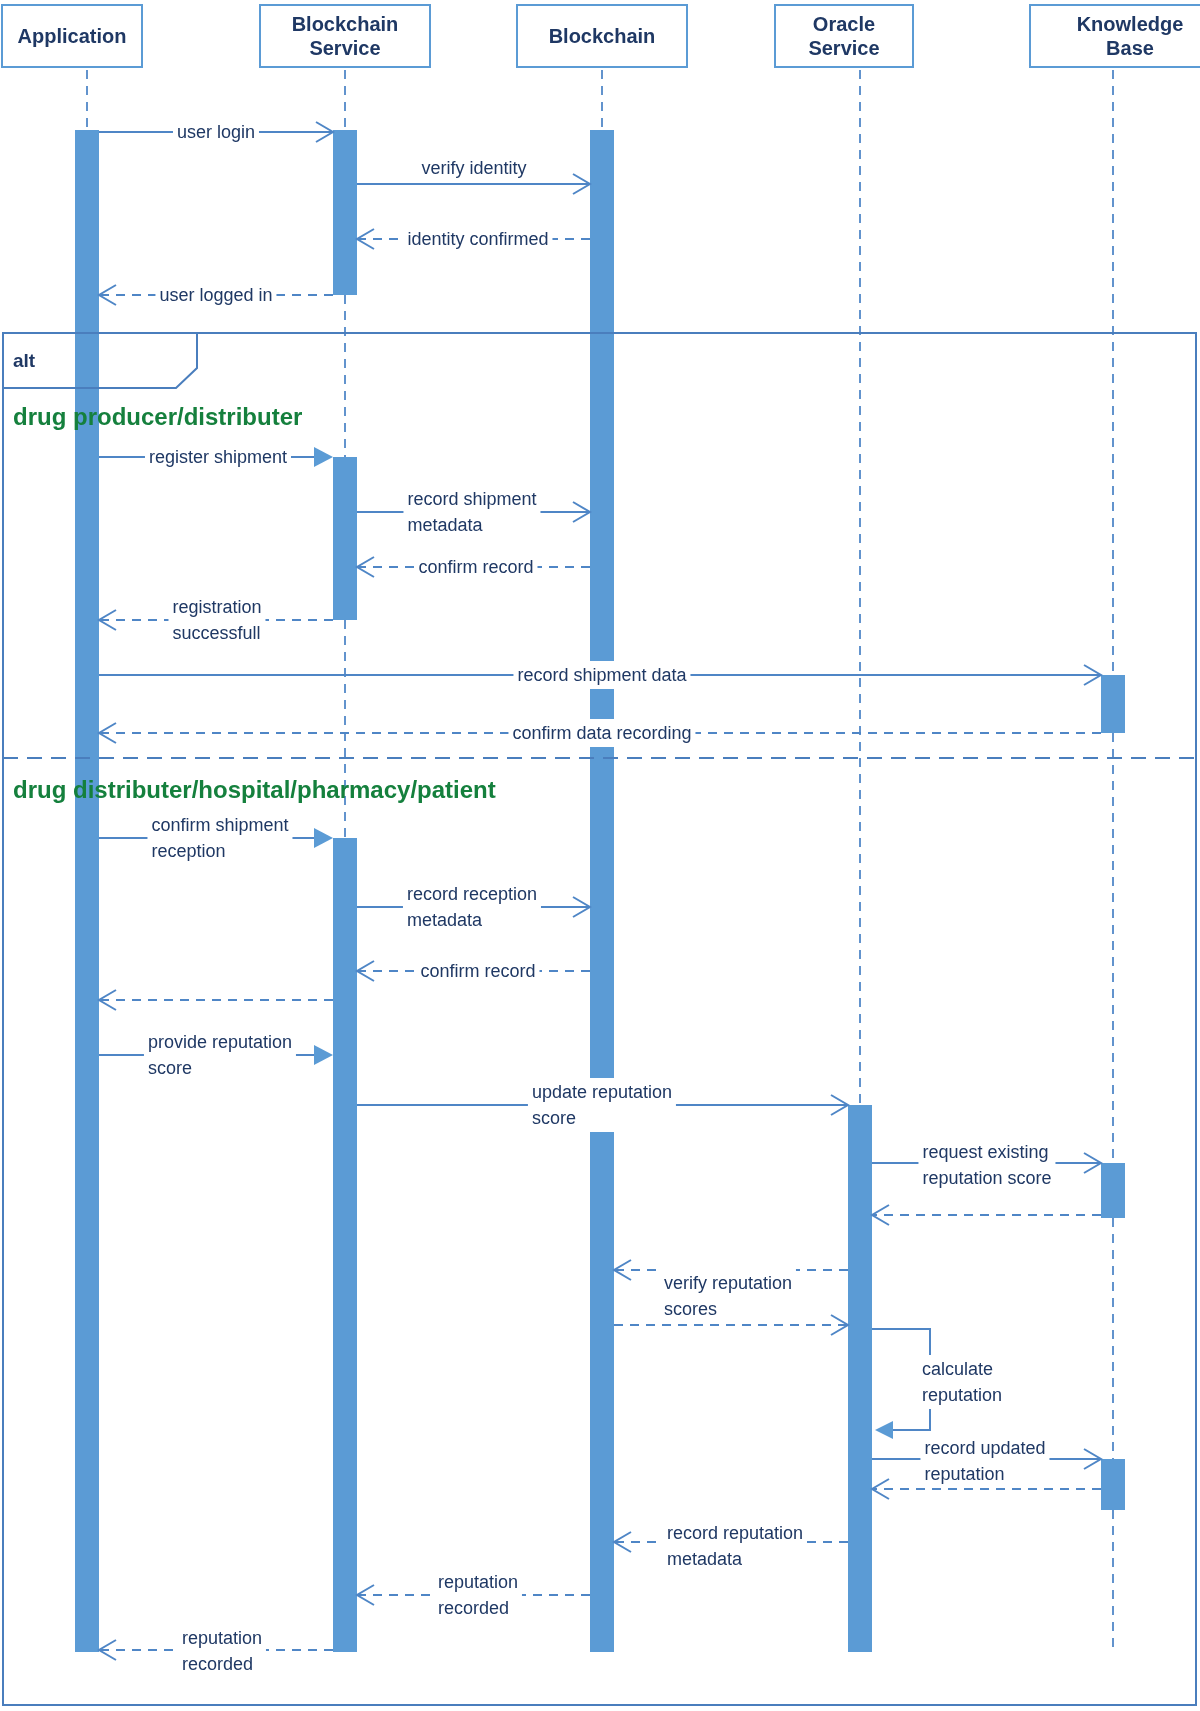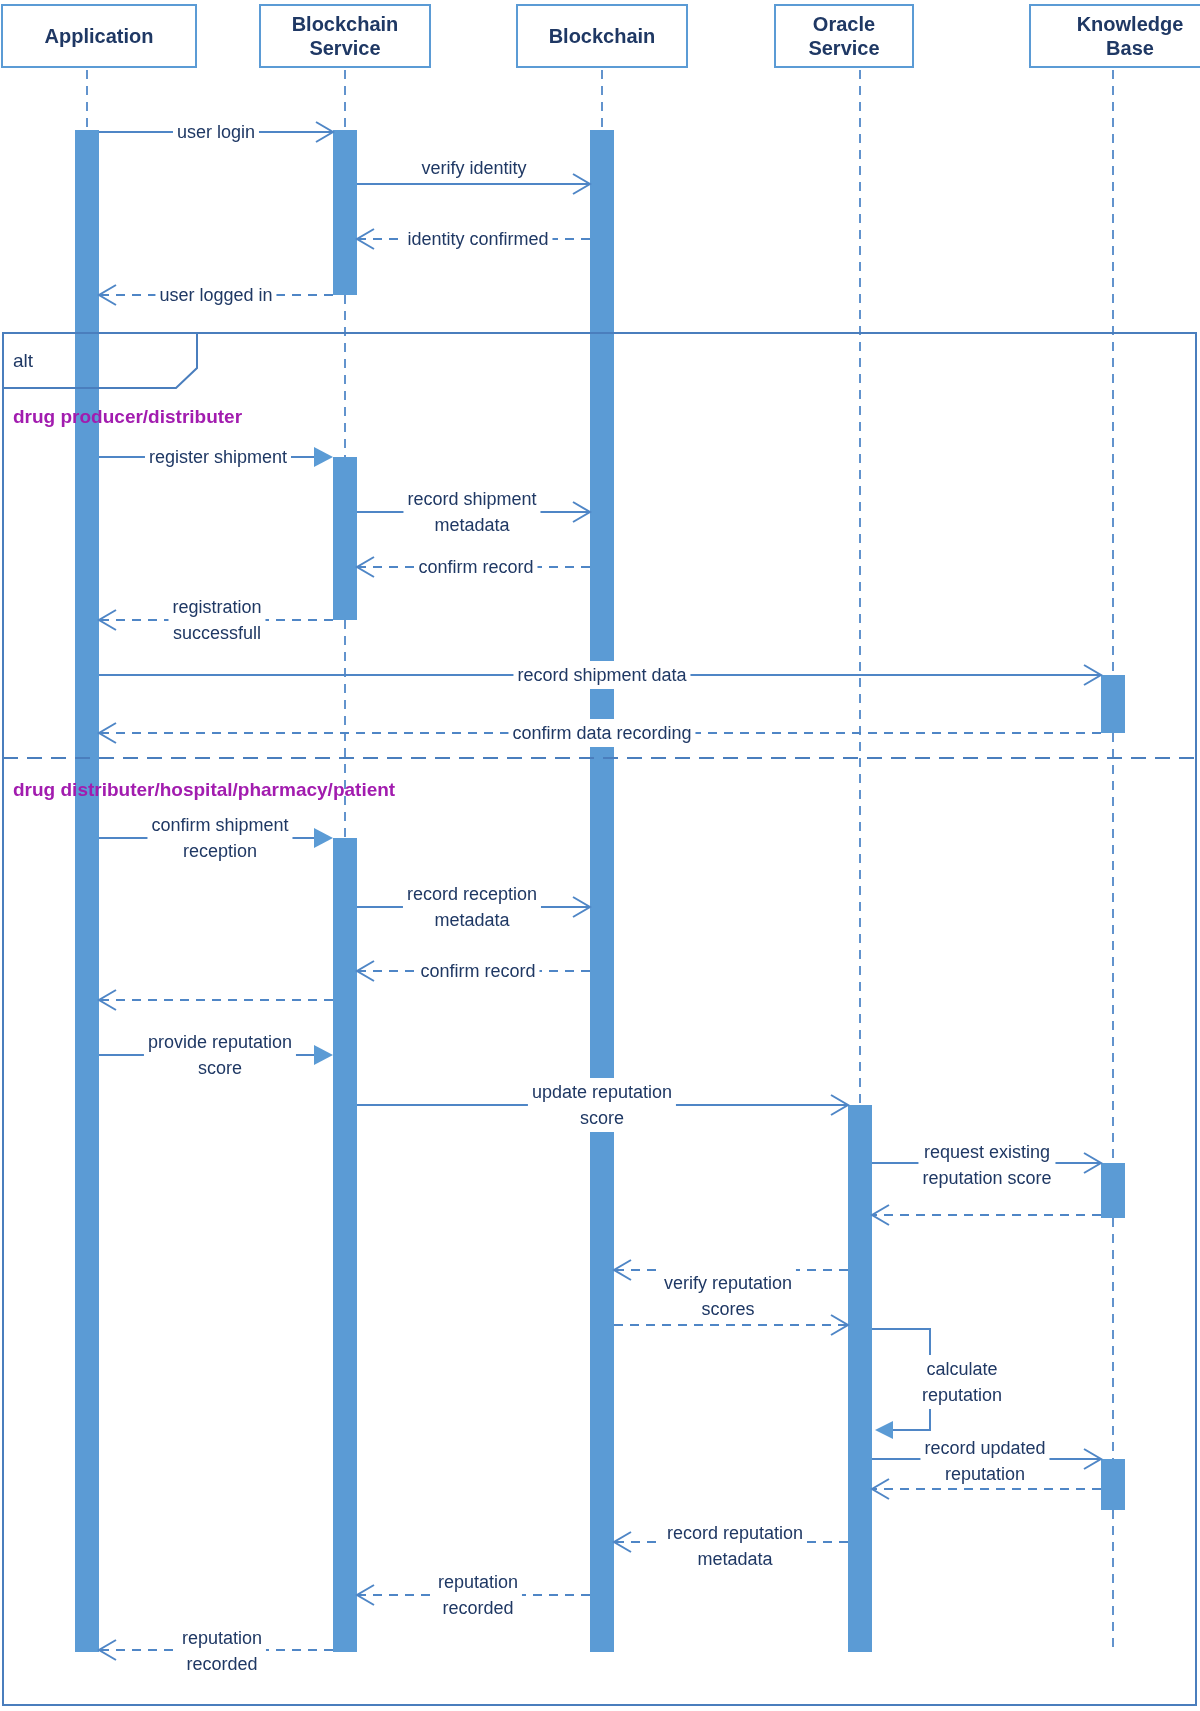--- a/index.html
+++ b/index.html
@@ -3,24 +3,24 @@
 <meta charset="utf-8">
 <style>
   html,body{margin:0;padding:0;background:#ffffff;}
   .canvas{position:relative;width:1200px;height:1711px;background:#fff;overflow:hidden;
           font-family:"Liberation Sans",sans-serif;}
   .canvas svg{position:absolute;left:0;top:0;}
   .actor{position:absolute;top:4px;height:64px;box-sizing:border-box;border:2px solid #5b9bd5;
          background:#fff;color:#1f3864;font-weight:bold;font-size:20px;line-height:24px;
          display:flex;align-items:center;justify-content:center;text-align:center;white-space:pre-line;}
   .msg{position:absolute;transform:translate(-50%,-50%);background:#fff;color:#1f3864;
-       font-size:18px;line-height:26px;text-align:center;white-space:pre-line;padding:1px 4px;}
-  .guard{position:absolute;transform:translateY(-50%);color:#a21caf;font-weight:bold;
-         font-size:19px;white-space:nowrap;}
-  .op{position:absolute;transform:translateY(-50%);color:#1f3864;font-weight:normal;font-size:19px;}
+       font-size:18px;line-height:26px;white-space:pre-line;padding:1px 4px;}
+  .guard{position:absolute;transform:translateY(-50%);color:#15803d;font-weight:bold;
+         font-size:24px;white-space:nowrap;}
+  .op{position:absolute;transform:translateY(-50%);color:#1f3864;font-weight:bold;font-size:19px;}
 </style>
 </head>
 <body>
 
 <div class="canvas">
 
   <svg width="1200" height="1711" viewBox="0 0 1200 1711">
 
     <g stroke="#6293cd" stroke-width="2" stroke-dasharray="9 7" fill="none">
       <path d="M87 70 V130"></path>
@@ -102,21 +102,21 @@
     </g>
 
     <g fill="#5b9bd5" stroke="none">
       <polygon points="333,457 314,447 314,467"></polygon>
       <polygon points="333,838 314,828 314,848"></polygon>
       <polygon points="333,1055 314,1045 314,1065"></polygon>
       <polygon points="875,1430 893,1421 893,1439"></polygon>
     </g>
   </svg>
 
-  <div class="actor" style="left:1px;width:196px;">Application</div>
+  <div class="actor" style="left:1px;width:142px;">Application</div>
   <div class="actor" style="left:259px;width:172px;">Blockchain
 Service</div>
   <div class="actor" style="left:516px;width:172px;">Blockchain</div>
   <div class="actor" style="left:774px;width:140px;">Oracle
 Service</div>
   <div class="actor" style="left:1029px;width:202px;">Knowledge
 Base</div>
 
   <div class="op" style="left:13px;top:361px;">alt</div>
   <div class="guard" style="left:13px;top:417px;">drug producer/distributer</div>

